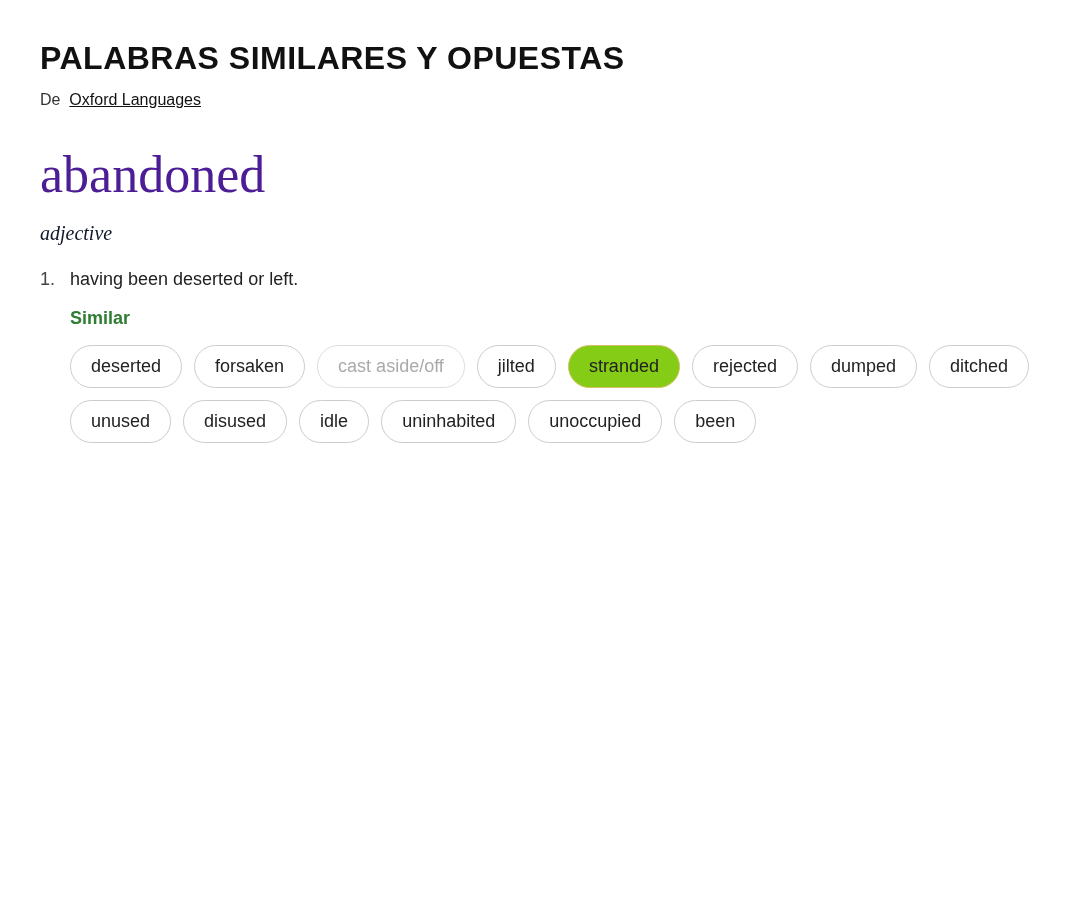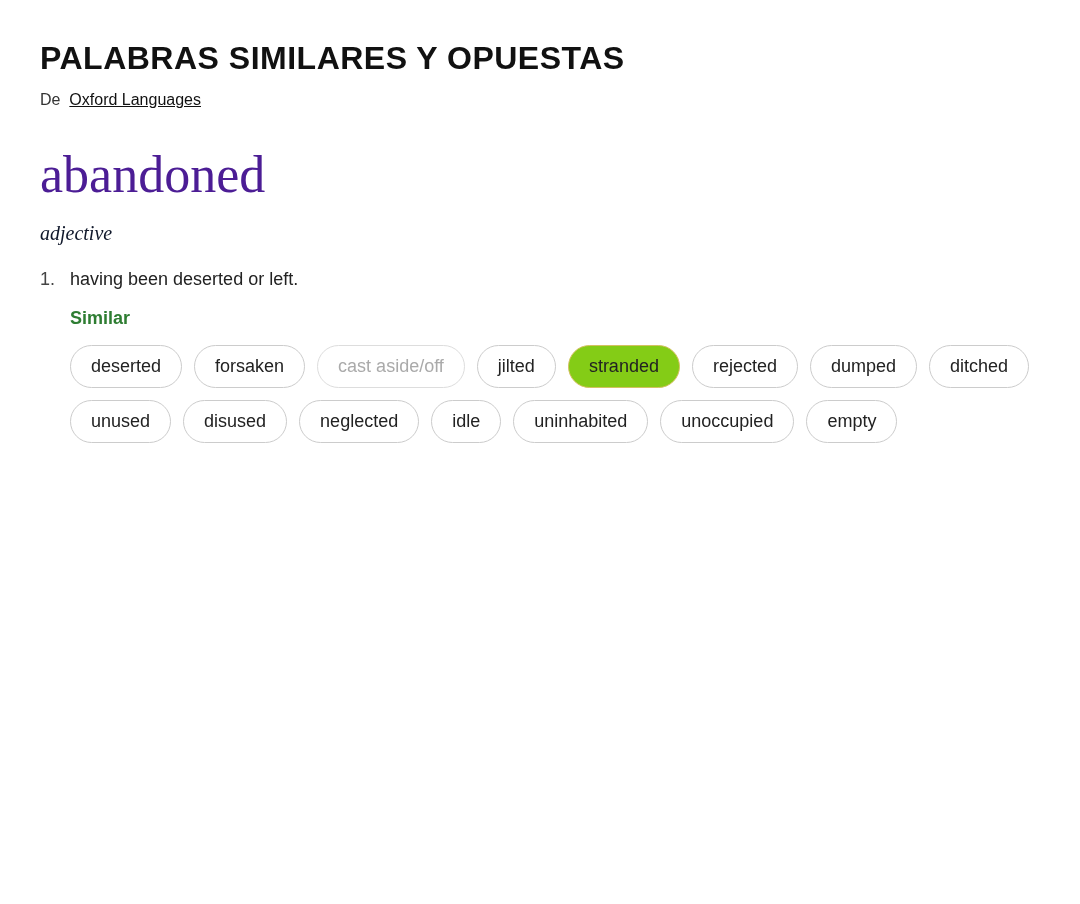--- a/index.html
+++ b/index.html
@@ -134,18 +134,17 @@
     <div class="chip">deserted</div>
     <div class="chip">forsaken</div>
     <div class="chip faded">cast aside/off</div>
     <div class="chip">jilted</div>
     <div class="chip highlighted">stranded</div>
     <div class="chip">rejected</div>
     <div class="chip">dumped</div>
     <div class="chip">ditched</div>
     <div class="chip">unused</div>
     <div class="chip">disused</div>
-    <div class="chip">neglected</div>
     <div class="chip">idle</div>
     <div class="chip">uninhabited</div>
     <div class="chip">unoccupied</div>
-    <div class="chip">empty</div>
+    <div class="chip">been</div>
   </div>
 
 </body></html>

